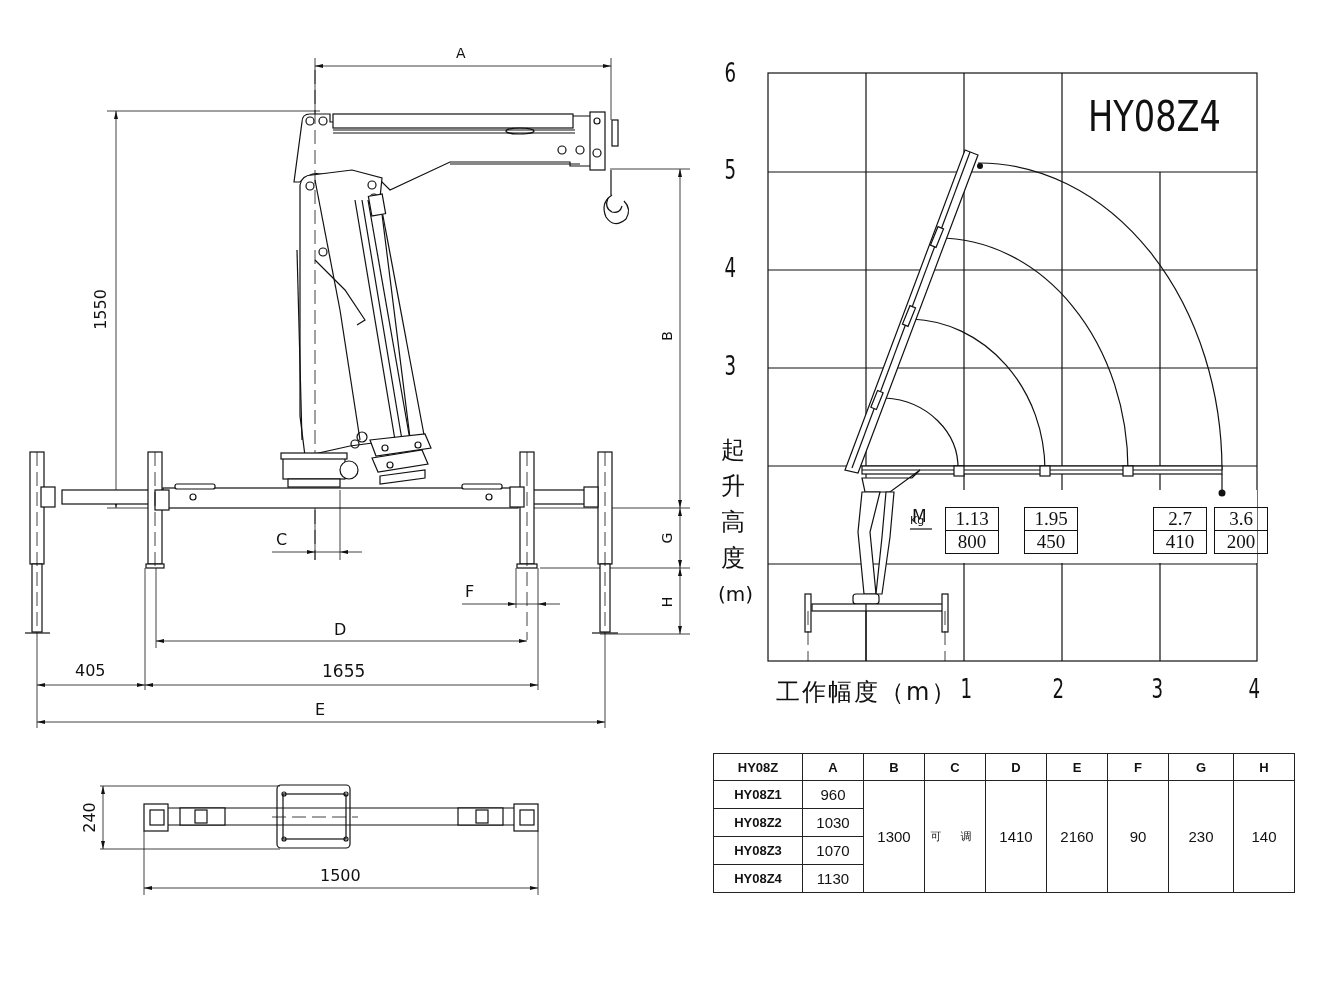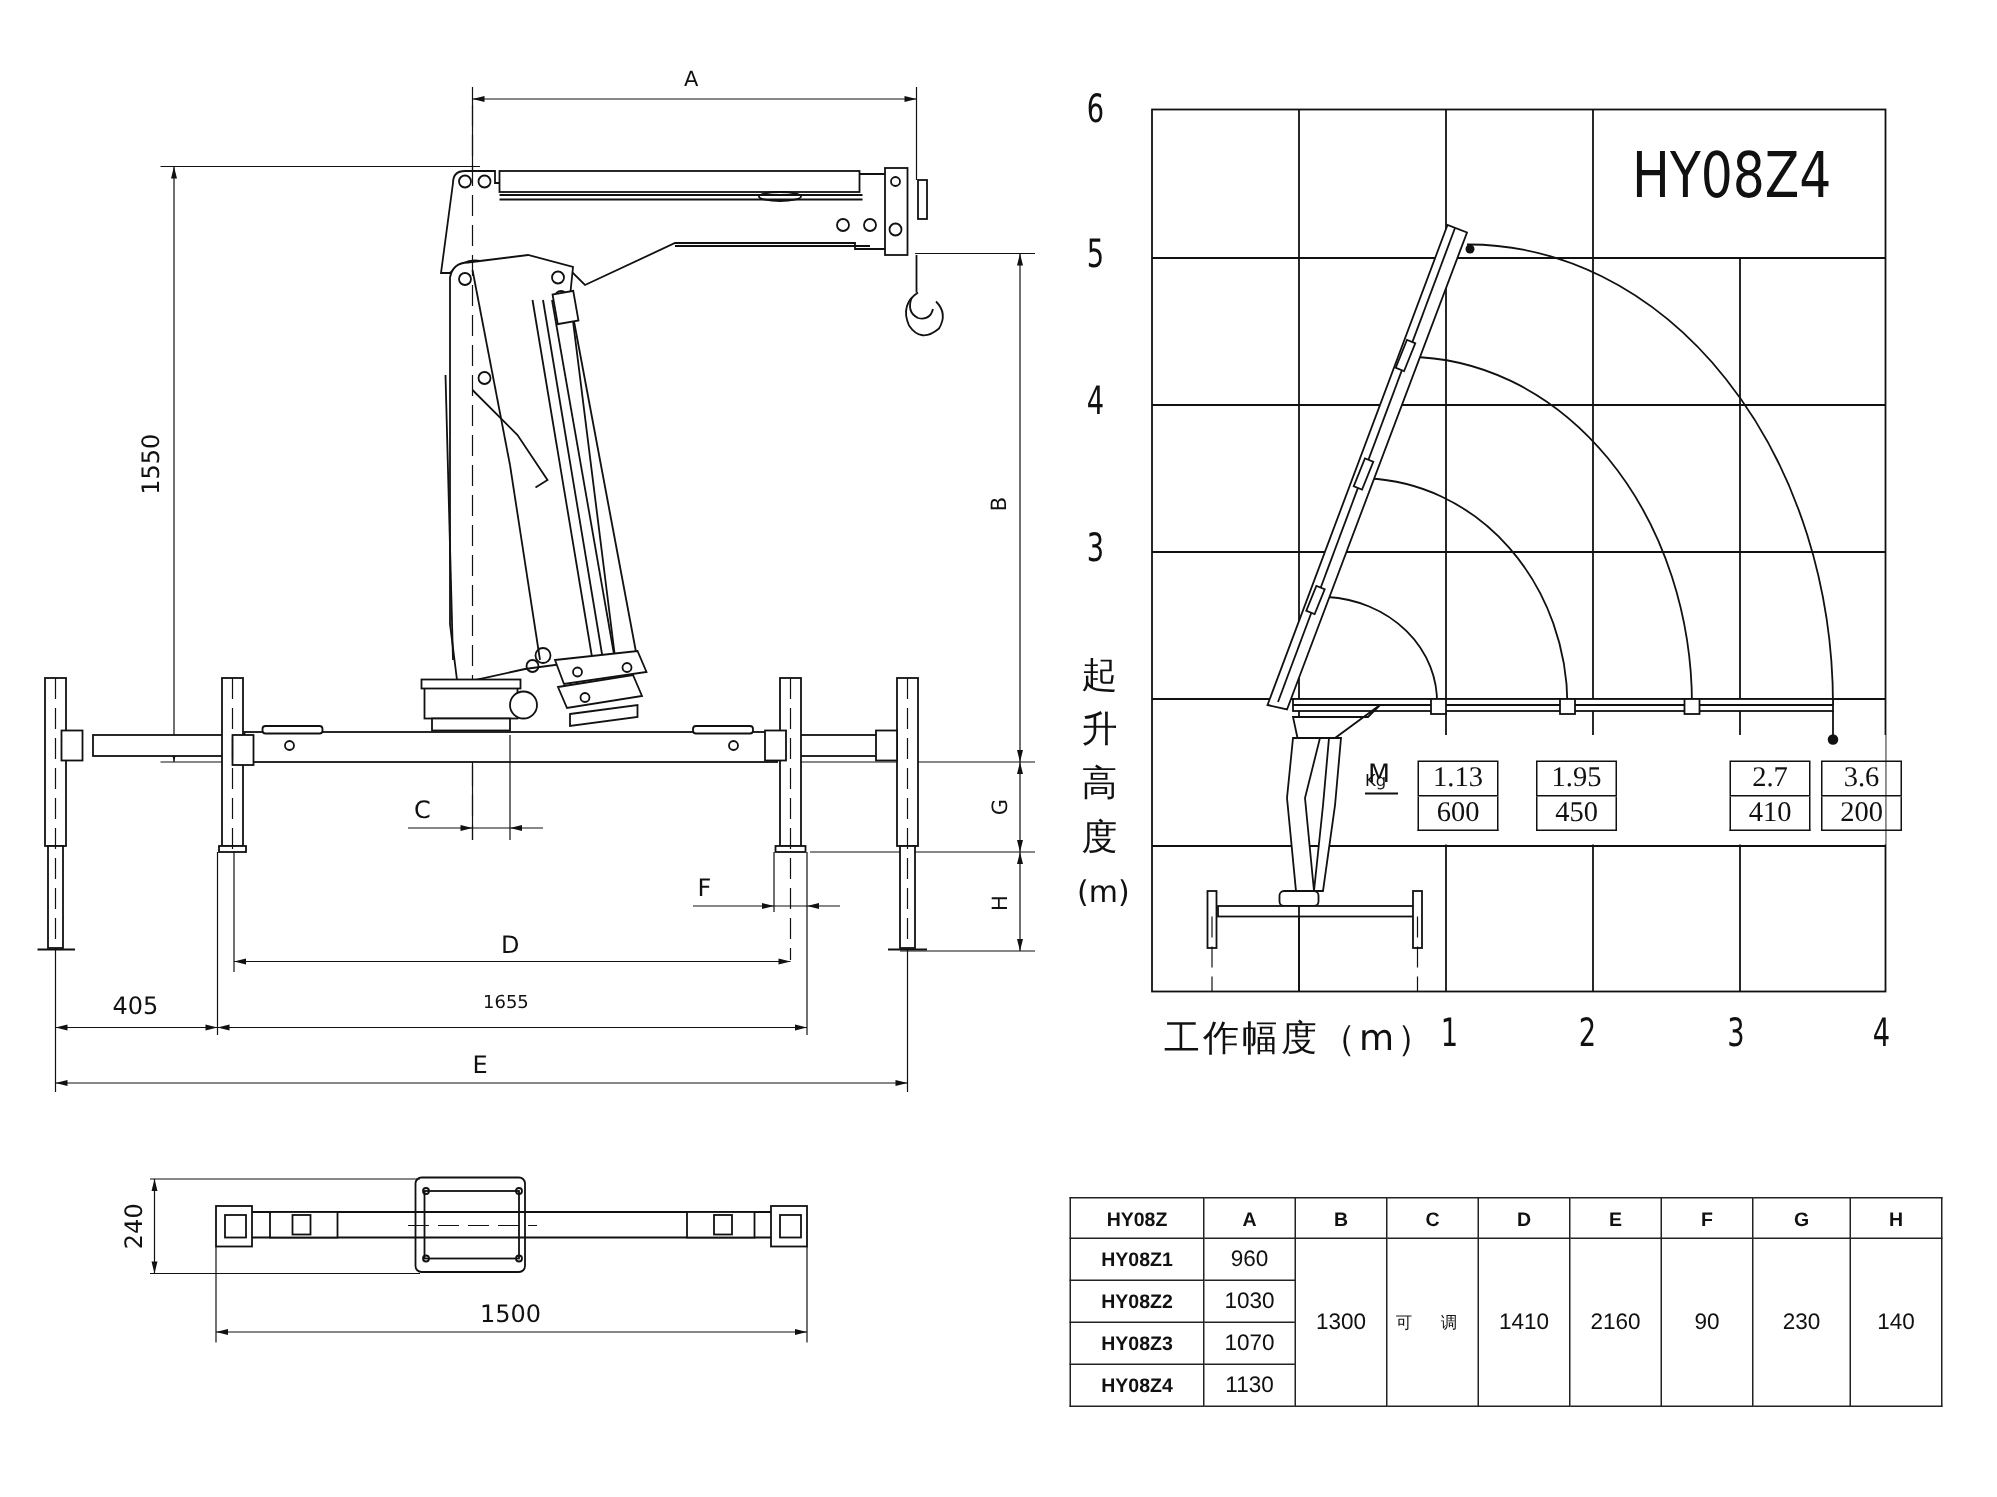--- a/index.html
+++ b/index.html
@@ -3,21 +3,21 @@
 <meta charset="utf-8">
 <style>
   html, body { margin:0; padding:0; background:#ffffff; }
   body { width:1331px; height:998px; position:relative; overflow:hidden;
          font-family:"DejaVu Sans", sans-serif; color:#111; }
   svg { position:absolute; left:0; top:0; }
   .ln { stroke:#111; fill:none; stroke-width:1.2; }
   .thin { stroke:#111; fill:none; stroke-width:0.8; }
   .dash { stroke:#111; fill:none; stroke-width:0.8; stroke-dasharray:14 6; }
   .wf { fill:#fff; stroke:#111; stroke-width:1.2; }
-  .spec-table { position:absolute; left:713px; top:798px; border-collapse:collapse;
+  .spec-table { position:absolute; left:713px; top:753px; border-collapse:collapse;
                 font-family:"Liberation Sans", sans-serif; font-size:15px; }
   .spec-table td { border:1.2px solid #222; text-align:center; padding:0; }
   .spec-table .hdr td { height:26px; font-weight:bold; font-size:13px; }
   .spec-table .row td { height:27px; }
   .spec-table td.model { font-weight:bold; font-size:13px; width:88px; }
   .spec-table td.colA { width:60px; }
   .spec-table td.colN { width:60px; }
   .spec-table td.adj { font-size:11px; letter-spacing:8px; }
   .load-box { position:absolute; font-family:"DejaVu Sans", sans-serif; font-size:19px;
               text-align:center; }
@@ -233,21 +233,21 @@
 
 <div style="position:absolute;left:456px;top:45px;font-size:14px;">A</div>
 <div style="position:absolute;left:80px;top:300px;font-size:16px;transform:rotate(-90deg);transform-origin:center;">1550</div>
 <div style="position:absolute;left:662px;top:328px;font-size:14px;transform:rotate(-90deg);">B</div>
 <div style="position:absolute;left:662px;top:530px;font-size:14px;transform:rotate(-90deg);">G</div>
 <div style="position:absolute;left:662px;top:594px;font-size:14px;transform:rotate(-90deg);">H</div>
 <div style="position:absolute;left:276px;top:530px;font-size:16px;">C</div>
 <div style="position:absolute;left:465px;top:582px;font-size:16px;">F</div>
 <div style="position:absolute;left:334px;top:620px;font-size:16px;">D</div>
 <div style="position:absolute;left:75px;top:661px;font-size:16px;">405</div>
-<div style="position:absolute;left:322px;top:661px;font-size:12px;">1655</div>
+<div style="position:absolute;left:322px;top:661px;font-size:17px;">1655</div>
 <div style="position:absolute;left:315px;top:700px;font-size:16px;">E</div>
 
 <div style="position:absolute;left:74px;top:808px;font-size:16px;transform:rotate(-90deg);">240</div>
 <div style="position:absolute;left:320px;top:866px;font-size:16px;">1500</div>
 
 <div style="position:absolute;left:1088px;top:92px;font-size:42px;font-family:'DejaVu Sans',sans-serif;transform:scaleX(0.8);transform-origin:left;">HY08Z4</div>
 
 <div style="position:absolute;left:722px;top:58px;font-size:26px;transform:scaleX(0.7);">6</div>
 <div style="position:absolute;left:722px;top:155px;font-size:26px;transform:scaleX(0.7);">5</div>
 <div style="position:absolute;left:722px;top:253px;font-size:26px;transform:scaleX(0.7);">4</div>
@@ -265,21 +265,21 @@
 <div style="position:absolute;left:958px;top:674px;font-size:26px;transform:scaleX(0.7);">1</div>
 <div style="position:absolute;left:1050px;top:674px;font-size:26px;transform:scaleX(0.7);">2</div>
 <div style="position:absolute;left:1149px;top:674px;font-size:26px;transform:scaleX(0.7);">3</div>
 <div style="position:absolute;left:1246px;top:674px;font-size:26px;transform:scaleX(0.7);">4</div>
 
 <div style="position:absolute;left:912px;top:506px;font-size:17px;">M</div>
 <div style="position:absolute;left:910px;top:514px;font-size:11px;">Kg</div>
 
 <div class="load-box" style="left:945px;top:507px;">
   <div>1.13</div>
-  <div>600</div>
+  <div>800</div>
 </div>
 <div class="load-box" style="left:1024px;top:507px;">
   <div>1.95</div>
   <div>450</div>
 </div>
 <div class="load-box" style="left:1114px;top:507px;padding-left:39px;">
   <div>2.7</div>
   <div>410</div>
 </div>
 <div class="load-box" style="left:1196px;top:507px;padding-left:18px;">

